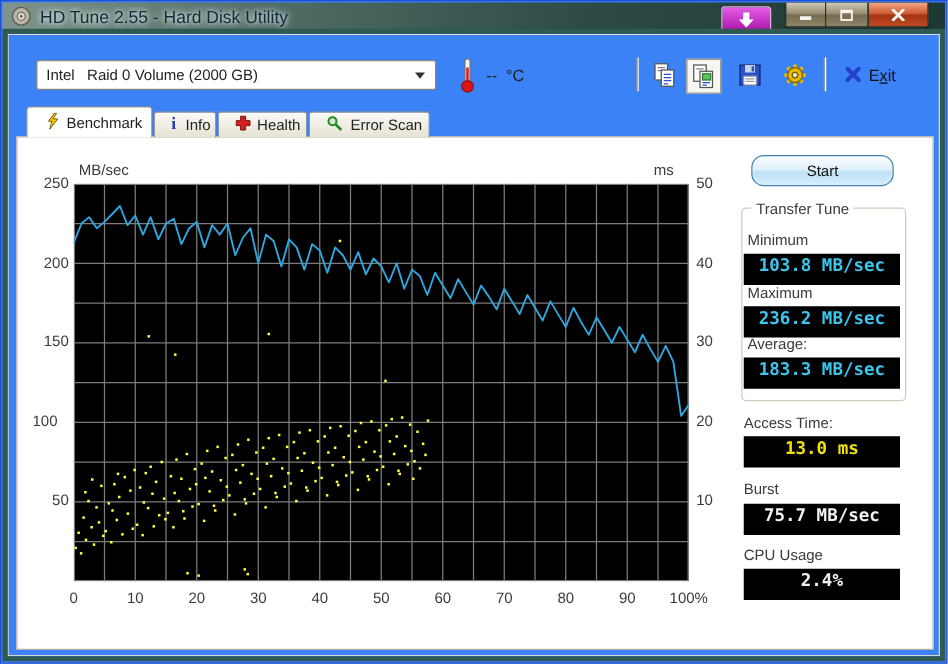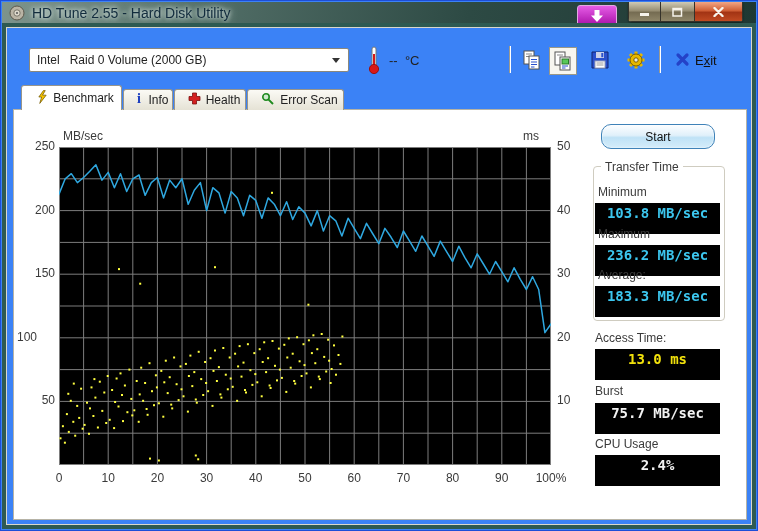--- a/index.html
+++ b/index.html
@@ -56,21 +56,21 @@
   
   .start-btn{position:absolute;left:600px;top:123px;width:112px;height:23px;z-index:8;
              border:1px solid #3f82b8;border-radius:10px;font-size:12px;color:#111;
              background:linear-gradient(#fdfeff,#e0f0fa 45%,#bfe2f6 55%,#d4ecfa);cursor:pointer;
              display:flex;align-items:center;justify-content:center;box-shadow:inset 0 0 2px #fff;}
   .groupbox{position:absolute;left:592px;top:165px;width:130px;height:153px;z-index:6;
             border:1px solid #cfccc0;border-radius:4px;}
   .group-title{position:absolute;left:600px;top:159px;z-index:7;background:#fff;padding:0 4px;
                font-size:12px;color:#3a3a3a;}
   .p-label{position:absolute;z-index:8;font-size:12px;color:#3a3a3a;}
-  .lcd{position:absolute;left:594px;width:125px;height:31px;background:#000;z-index:8;
+  .lcd{position:absolute;left:594px;width:125px;height:25px;background:#000;z-index:8;
        font-family:"DejaVu Sans Mono",monospace;font-weight:bold;font-size:14px;line-height:21px;
        text-align:center;letter-spacing:0px;}
 </style>
 </head>
 <body>
 
 <div class="window" id="win">
 
   <div class="titlebar">
     <span class="app-icon">
@@ -408,41 +408,41 @@
         <rect x="90.0" y="310.6" width="2" height="2" fill="#ffff40"></rect>
         <rect x="98.9" y="312.5" width="2" height="2" fill="#ffff40"></rect>
         <rect x="135.8" y="307.5" width="2" height="2" fill="#ffff40"></rect>
         <rect x="138.2" y="311.3" width="2" height="2" fill="#ffff40"></rect>
       </svg>
   </div>
 
   <div class="start-btn">Start</div>
 
   <div class="groupbox"></div>
-  <span class="group-title">Transfer Time</span>
+  <span class="group-title">Transfer Tune</span>
 
   <span class="p-label" style="left:597px;top:184px;">Minimum</span>
   <div class="lcd" style="top: 202px; color: rgb(60, 198, 238);">103.8 MB/sec</div>
   <span class="p-label" style="left:597px;top:226px;">Maximum</span>
   <div class="lcd" style="top: 244px; color: rgb(60, 198, 238);">236.2 MB/sec</div>
   <span class="p-label" style="left:597px;top:267px;">Average:</span>
   <div class="lcd" style="top: 285px; color: rgb(60, 198, 238);">183.3 MB/sec</div>
 
   <span class="p-label" style="left:594px;top:330px;">Access Time:</span>
   <div class="lcd" style="top: 348px; color: rgb(242, 226, 12);">13.0 ms</div>
   <span class="p-label" style="left:594px;top:383px;">Burst</span>
   <div class="lcd" style="top: 402px; color: rgb(242, 242, 242);">75.7 MB/sec</div>
   <span class="p-label" style="left:594px;top:436px;">CPU Usage</span>
   <div class="lcd" style="top: 454px; color: rgb(242, 242, 242);">2.4%</div>
 
   <div class="frame"></div>
 <span class="tick" style="left: 16px; top: 138px; width: 38px; text-align: right;">250</span>
     <span class="tick" style="left: 16px; top: 201.6px; width: 38px; text-align: right;">200</span>
     <span class="tick" style="left: 16px; top: 265.2px; width: 38px; text-align: right;">150</span>
-    <span class="tick" style="left: 16px; top: 328.8px; width: 38px; text-align: left;">100</span>
+    <span class="tick" style="left: 16px; top: 328.8px; width: 38px; text-align: center;">100</span>
     <span class="tick" style="left: 16px; top: 392.4px; width: 38px; text-align: right;">50</span>
     <span class="tick" style="left: 556px; top: 138px; width: 34px; text-align: left;">50</span>
     <span class="tick" style="left: 556px; top: 201.6px; width: 34px; text-align: left;">40</span>
     <span class="tick" style="left: 556px; top: 265.2px; width: 34px; text-align: left;">30</span>
     <span class="tick" style="left: 556px; top: 328.8px; width: 34px; text-align: left;">20</span>
     <span class="tick" style="left: 556px; top: 392.4px; width: 34px; text-align: left;">10</span>
     <span class="tick" style="left: 36px; top: 470px; width: 44px; text-align: center;">0</span>
     <span class="tick" style="left: 85.2px; top: 470px; width: 44px; text-align: center;">10</span>
     <span class="tick" style="left: 134.4px; top: 470px; width: 44px; text-align: center;">20</span>
     <span class="tick" style="left: 183.6px; top: 470px; width: 44px; text-align: center;">30</span>

